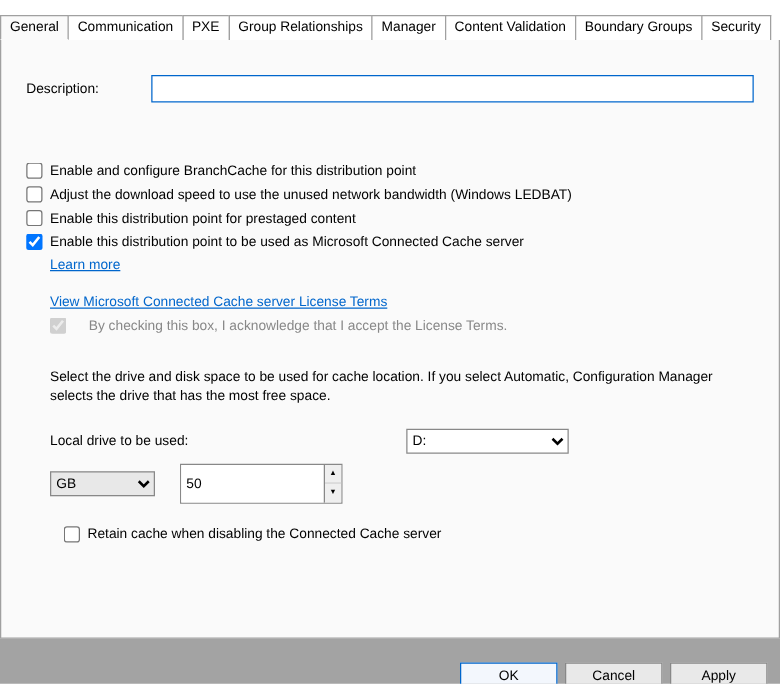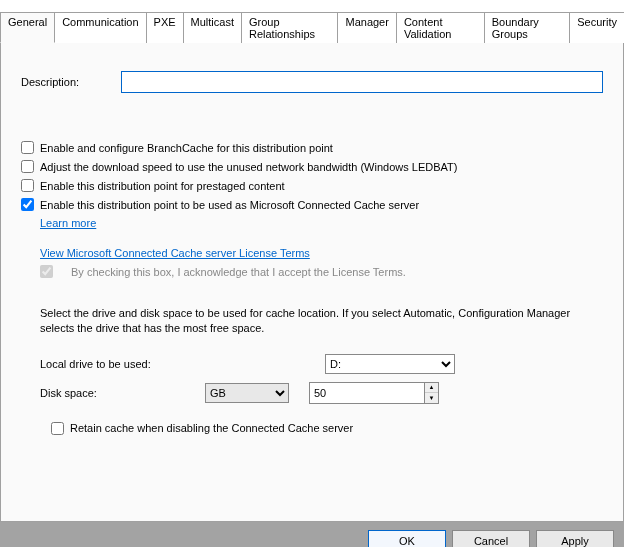--- a/index.html
+++ b/index.html
@@ -145,21 +145,21 @@
   select.drive {
     width: 130px;
     height: 20px;
     border: 1px solid #888;
     background: #fff;
     margin-left: 120px;
   }
   .spinner {
     display: inline-flex;
     border: 1px solid #888;
-    height: 22px;
+    height: 32px;
     width: 130px;
     background: #fff;
     margin-left: 20px;
   }
   .spinner input {
     border: none;
     outline: none;
     width: 100%;
     padding: 0 4px;
   }
@@ -209,21 +209,20 @@
 </style>
 </head>
 <body>
 
 <div class="window">
 
   <div class="tabs">
     <div class="tab active">General</div>
     <div class="tab">Communication</div>
     <div class="tab">PXE</div>
-    <div class="tab">Multicast</div>
     <div class="tab">Group Relationships</div>
     <div class="tab">Manager</div>
     <div class="tab">Content Validation</div>
     <div class="tab">Boundary Groups</div>
     <div class="tab">Security</div>
   </div>
 
   <div class="panel">
 
     <div class="row desc-row">
@@ -268,21 +267,20 @@
       <div class="cache-text">Select the drive and disk space to be used for cache location. If you select Automatic, Configuration Manager selects the drive that has the most free space.</div>
 
       <div class="drive-section">
         <div class="field-row">
           <span class="flabel">Local drive to be used:</span>
           <select class="drive">
             <option>D:</option>
           </select>
         </div>
         <div class="field-row">
-          <span class="flabel">Disk space:</span>
           <select class="unit">
             <option>GB</option>
           </select>
           <div class="spinner">
             <input type="text" value="50" style="">
             <div class="spin-btns">
               <button>▲</button>
               <button>▼</button>
             </div>
           </div>

